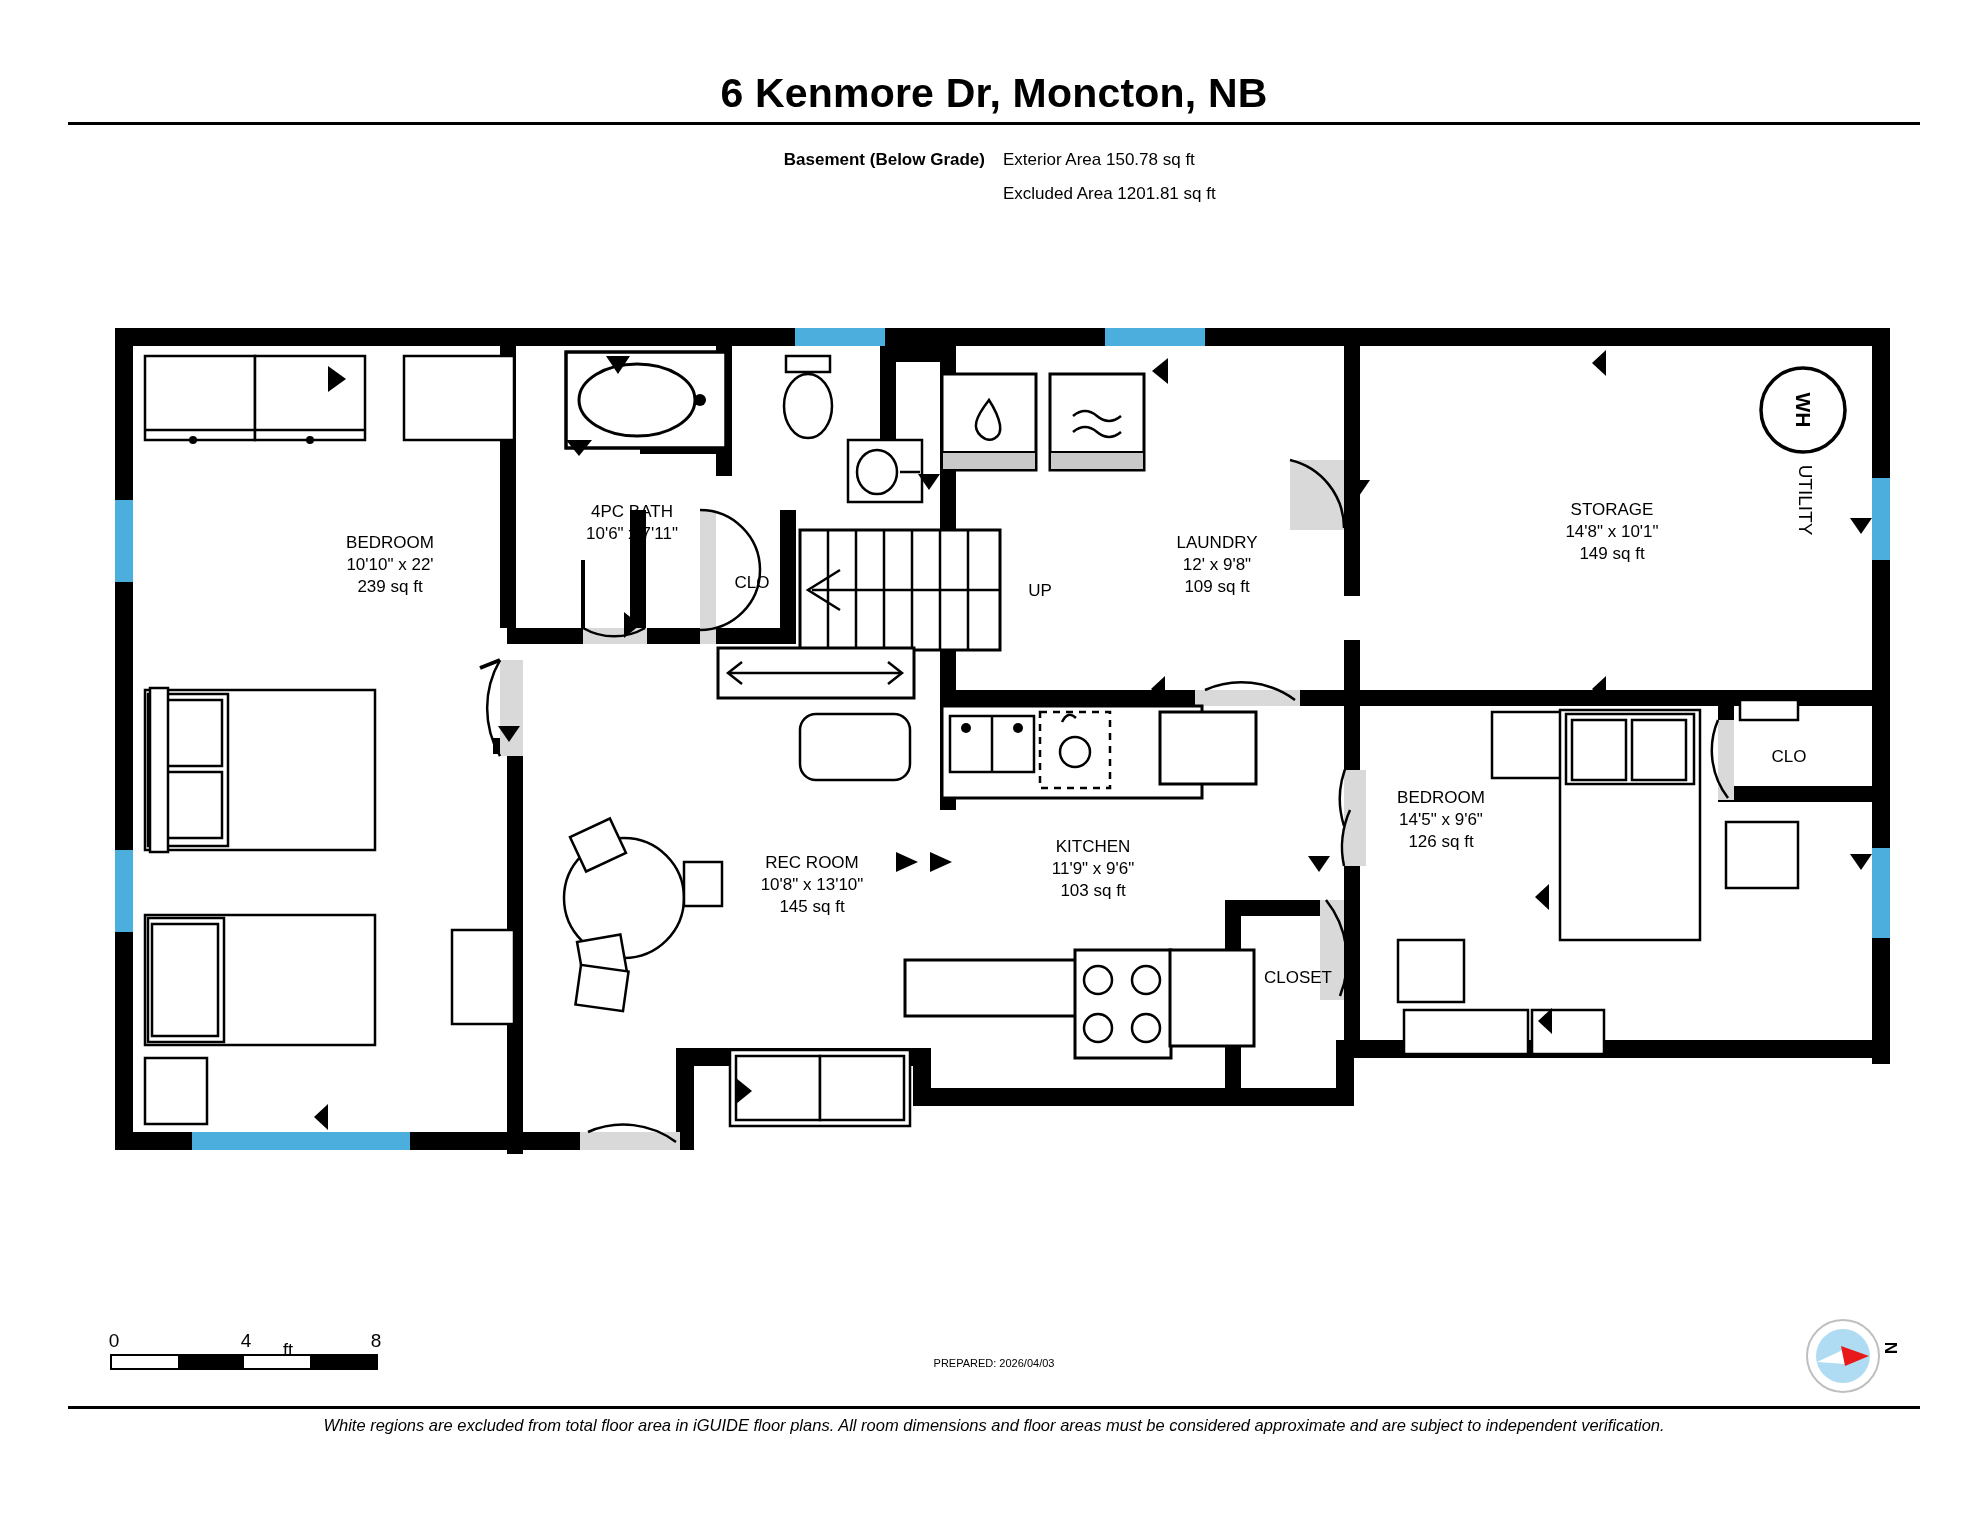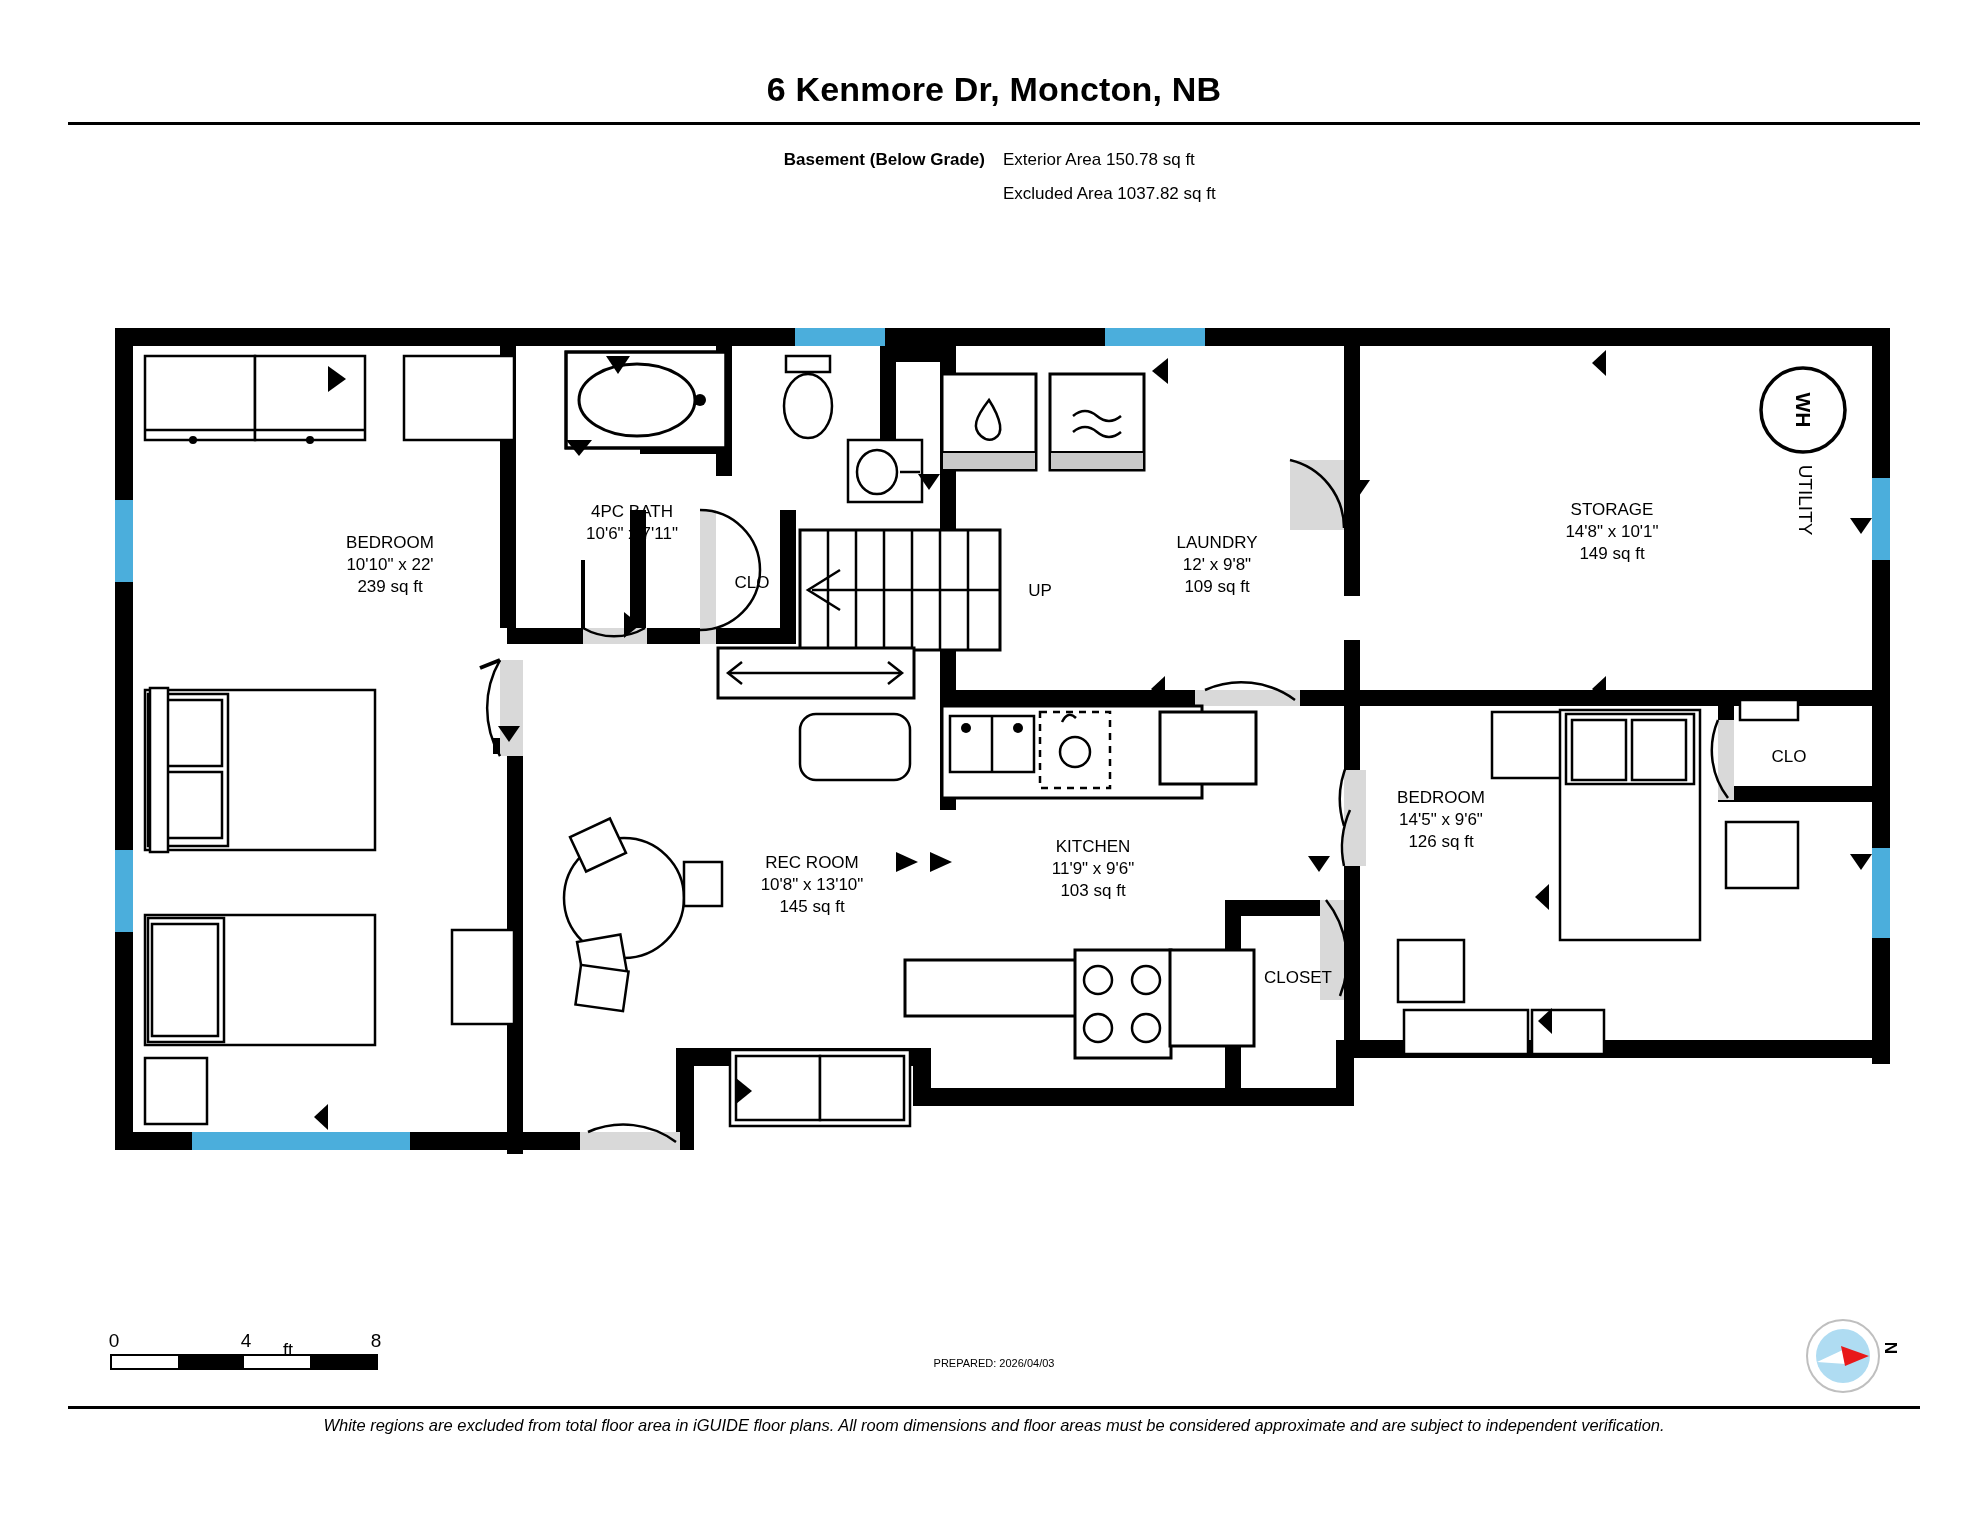--- a/index.html
+++ b/index.html
@@ -12,21 +12,21 @@
     color: #000;
     position: relative;
     overflow: hidden;
   }
   .page { position: absolute; inset: 0; }
 
   
   .title {
     position: absolute; left: 0; right: 0; top: 70px;
     text-align: center;
-    font-size: 34px; font-weight: bold; letter-spacing: .2px;
+    font-size: 41px; font-weight: bold; letter-spacing: .2px;
   }
   .rule-top {
     position: absolute; left: 68px; right: 68px; top: 122px;
     height: 3px; background: #000;
   }
   .subhead {
     position: absolute; left: 0; right: 0; top: 143px;
     text-align: center; font-size: 17px;
   }
   .subhead .row { display: block; line-height: 34px; }
@@ -80,21 +80,21 @@
 <div class="page">
 
   <div class="title">6 Kenmore Dr, Moncton, NB</div>
   <div class="rule-top"></div>
 
   <div class="subhead">
     <span class="row">
       <span class="k1 lbl">Basement (Below Grade)</span><span class="k2">Exterior Area 150.78 sq ft</span>
     </span>
     <span class="row">
-      <span class="spacerL"></span><span class="k2b">Excluded Area 1037.82 sq ft</span>
+      <span class="spacerL"></span><span class="k2b">Excluded Area 1201.81 sq ft</span>
     </span>
   </div>
 
   <svg id="plan" width="1988" height="1536" viewBox="0 0 1988 1536">
 
     <g>
       <path d="M120 330 L1890 330 L1890 1060 L1345 1060 L1345 1125 L930 1125 L930 1060 L900 1060
                L900 1130 L690 1130 L690 1148 L120 1148 Z" fill="#ffffff"></path>
     </g>
 

